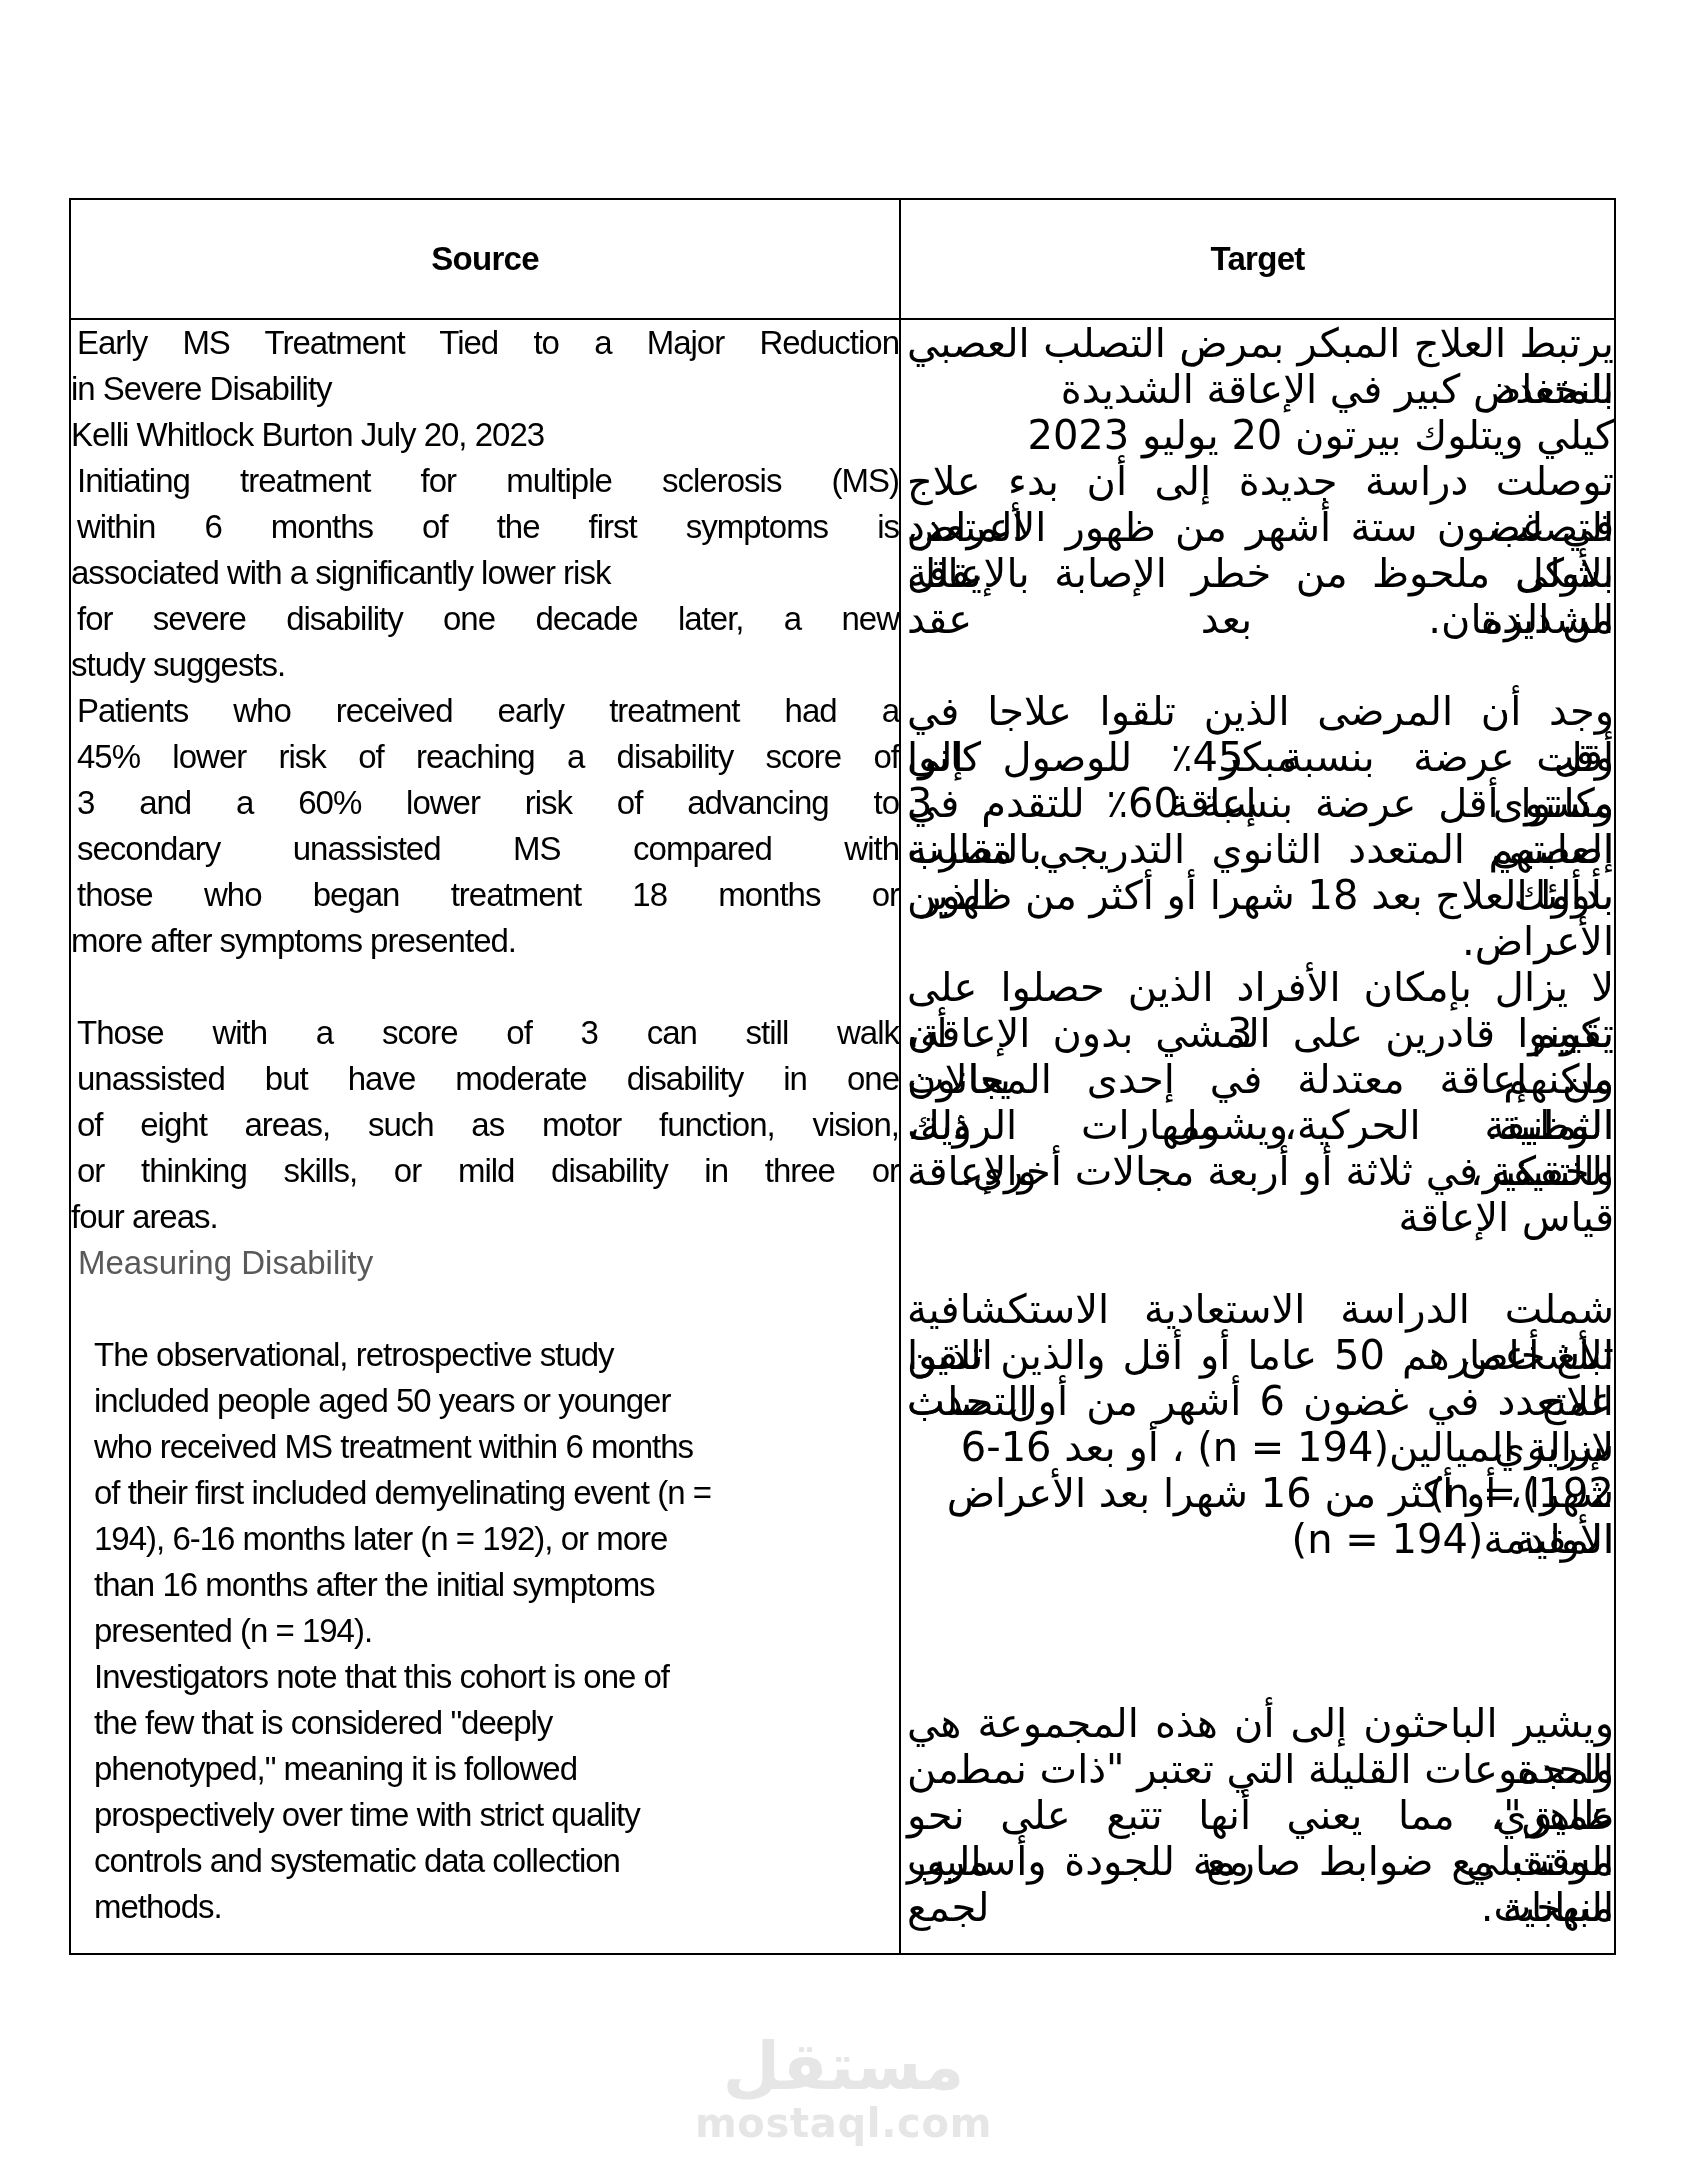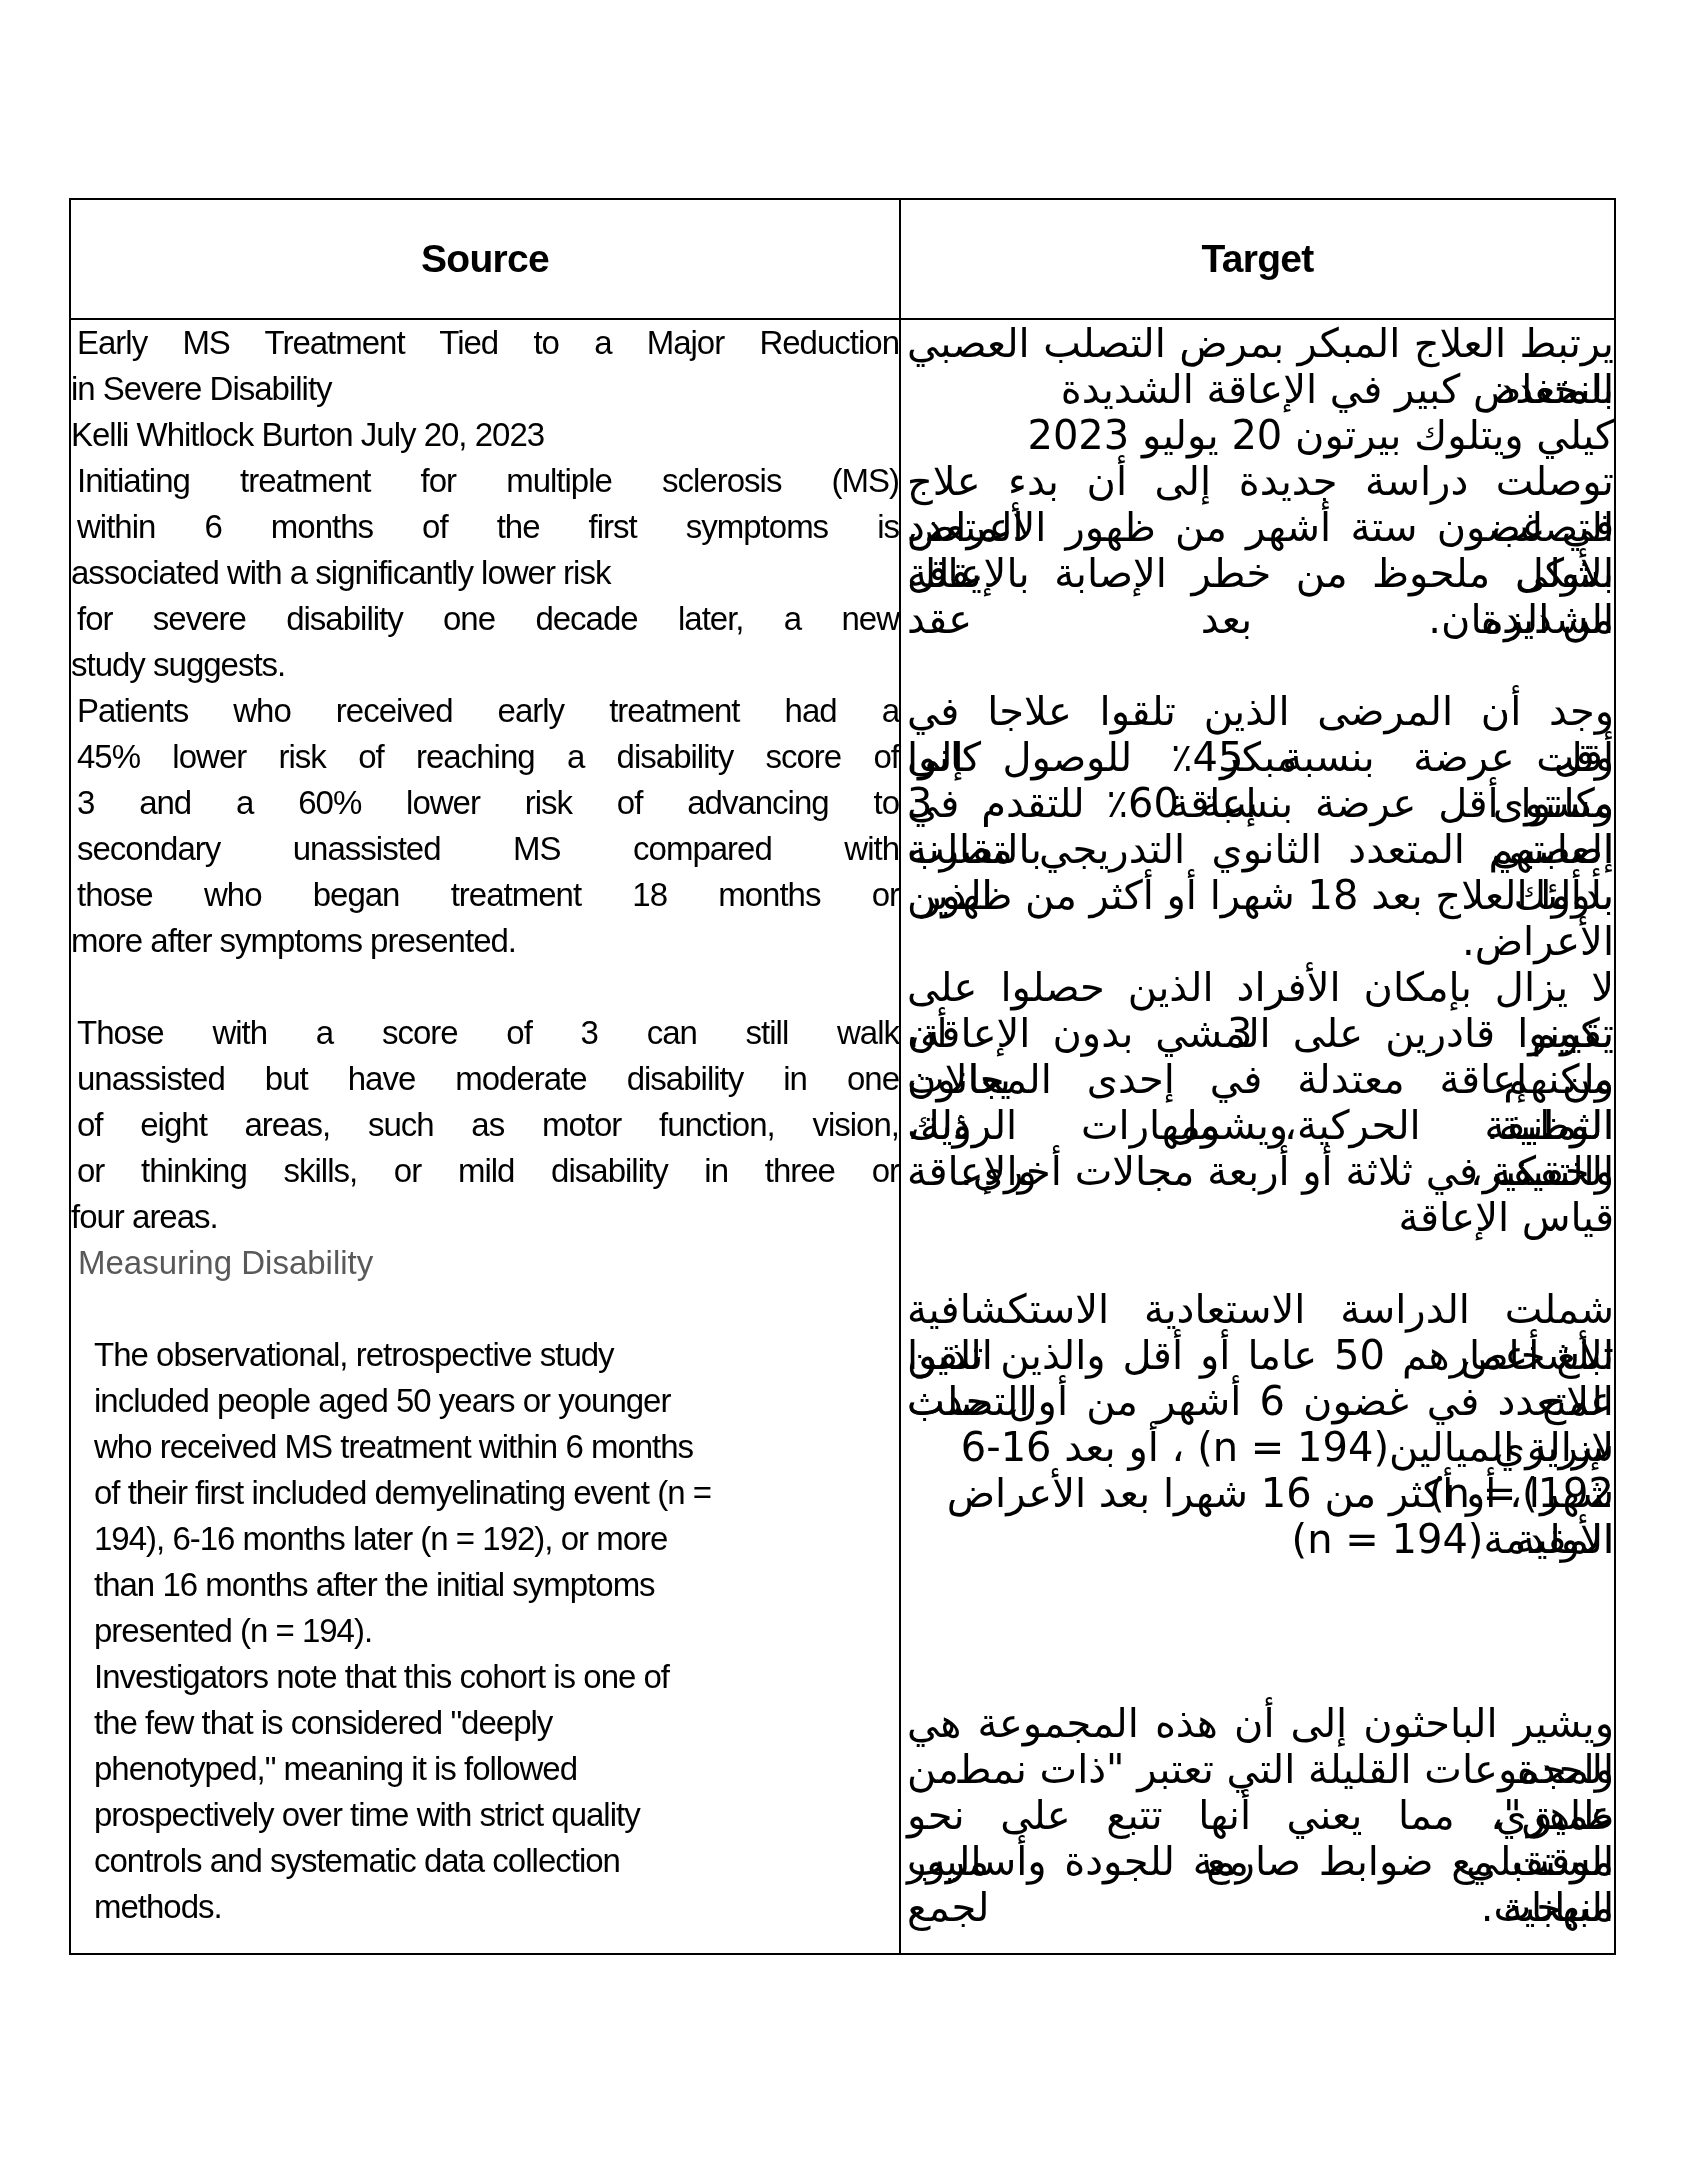--- a/index.html
+++ b/index.html
@@ -25,21 +25,21 @@
   table.doc th, table.doc td {
     border: 2.6px solid #000000;
     background: #ffffff;
     vertical-align: top;
     padding: 0;
   }
   table.doc th {
     height: 118px;
     vertical-align: middle;
     text-align: center;
-    font-size: 39px;
+    font-size: 33px;
     font-weight: bold;
     letter-spacing: -0.7px;
   }
   td.src-cell {
     height: 1633px;
     padding: 6.6px 10.6px 0 9.3px;
     font-size: 33px;
     letter-spacing: -1px;
     line-height: 46px;
   }
@@ -169,15 +169,19 @@
               <div class="line">المجموعات القليلة التي تعتبر "ذات نمط ظاهري</div>
               <div class="line j">عميق"، مما يعني أنها تتبع على نحو مستقبلي مع مرور</div>
               <div class="line j">الوقت مع ضوابط صارمة للجودة وأساليب منهجية لجمع</div>
               <div class="line">البيانات.</div>
             </div>
       </td>
     </tr>
   </tbody>
     </table>
 
+  <div class="watermark">
+    <div class="wm-logo">مستقل</div>
+    <div class="wm-site">mostaql.com</div>
+  </div>
 
 </div>
 
 
 </body></html>

